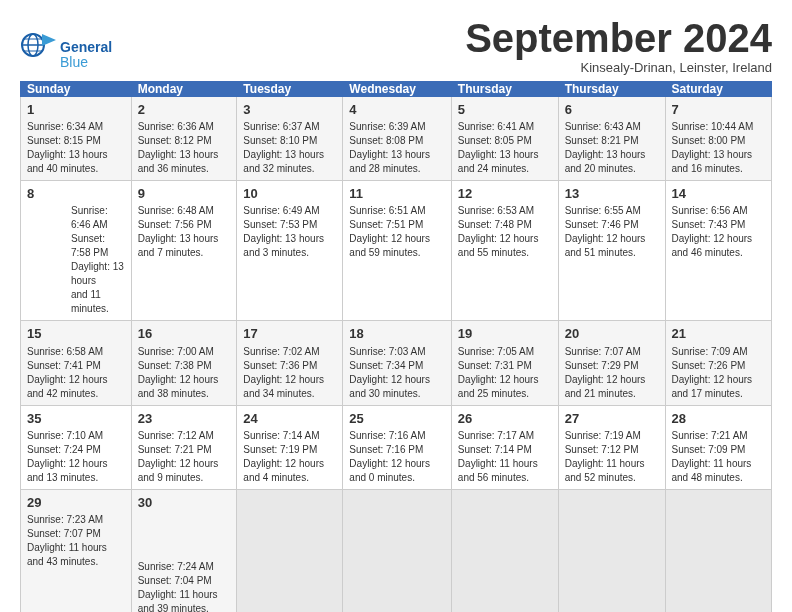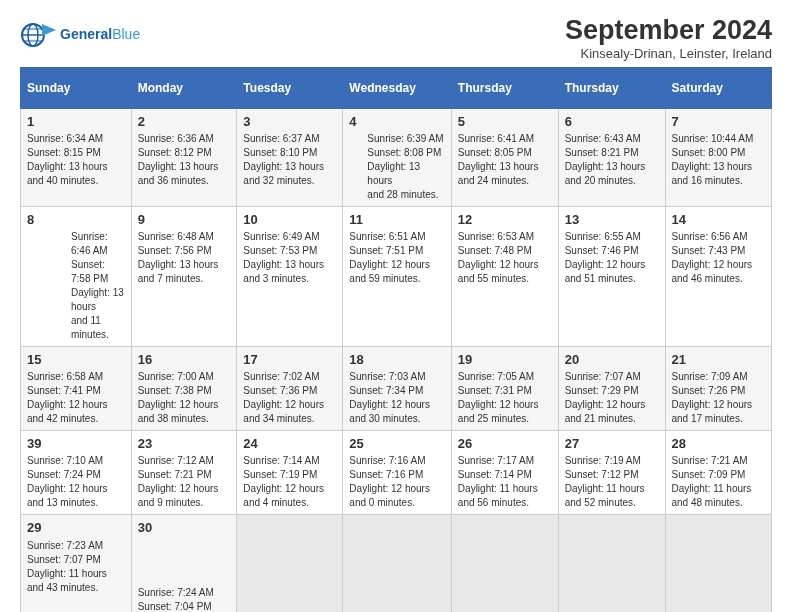--- a/index.html
+++ b/index.html
@@ -22,54 +22,55 @@
       align-items: flex-start;
       margin-bottom: 6px;
     }
     .logo {
       display: flex;
       align-items: center;
       margin-top: 4px;
     }
     .logo-text {
       display: flex;
-      flex-direction: row;
+      flex-direction: column;
       font-size: 13px;
       font-weight: bold;
       color: #333;
       line-height: 1.1;
+      margin-top: 20px;
     }
     .logo-icon {
       width: 36px;
       height: 30px;
       margin-right: 4px;
     }
     .title-area {
       text-align: right;
     }
     .month-title {
-      font-size: 27px;
+      font-size: 40px;
       font-weight: bold;
       color: #333;
       line-height: 1.1;
     }
     .location {
       font-size: 13px;
       color: #444;
     }
     table {
       width: 100%;
       border-collapse: collapse;
       font-size: 10.5px;
     }
     thead th {
       background-color: #3b6cb7;
       color: #fff;
       text-align: left;
-      padding: 13px 6px;
+      padding: 0 6px;
       font-size: 12px;
       font-weight: bold;
       border: 1px solid #3b6cb7;
     }
     tbody td {
       vertical-align: top;
       padding: 4px 6px;
       border: 1px solid #ccc;
       width: 113px;
       min-height: 70px;
@@ -155,21 +156,21 @@
           </td>
           <td>
             <span class="day-number">3</span>
             <div class="day-info" style="white-space: pre-line;">Sunrise: 6:37 AM
 Sunset: 8:10 PM
 Daylight: 13 hours
 and 32 minutes.</div>
           </td>
           <td>
             <span class="day-number">4</span>
-            <div class="day-info" style="white-space: pre-line; margin-left: 18px;">Sunrise: 6:39 AM
+            <div class="day-info" style="white-space: pre-line;">Sunrise: 6:39 AM
 Sunset: 8:08 PM
 Daylight: 13 hours
 and 28 minutes.</div>
           </td>
           <td>
             <span class="day-number">5</span>
             <div class="day-info" style="white-space: pre-line;">Sunrise: 6:41 AM
 Sunset: 8:05 PM
 Daylight: 13 hours
 and 24 minutes.</div>
@@ -286,21 +287,21 @@
           <td>
             <span class="day-number">21</span>
             <div class="day-info" style="white-space: pre-line;">Sunrise: 7:09 AM
 Sunset: 7:26 PM
 Daylight: 12 hours
 and 17 minutes.</div>
           </td>
         </tr>
         <tr>
           <td>
-            <span class="day-number">39</span>
+            <span class="day-number">35</span>
             <div class="day-info" style="white-space: pre-line;">Sunrise: 7:10 AM
 Sunset: 7:24 PM
 Daylight: 12 hours
 and 13 minutes.</div>
           </td>
           <td>
             <span class="day-number">23</span>
             <div class="day-info" style="white-space: pre-line;">Sunrise: 7:12 AM
 Sunset: 7:21 PM
 Daylight: 12 hours

